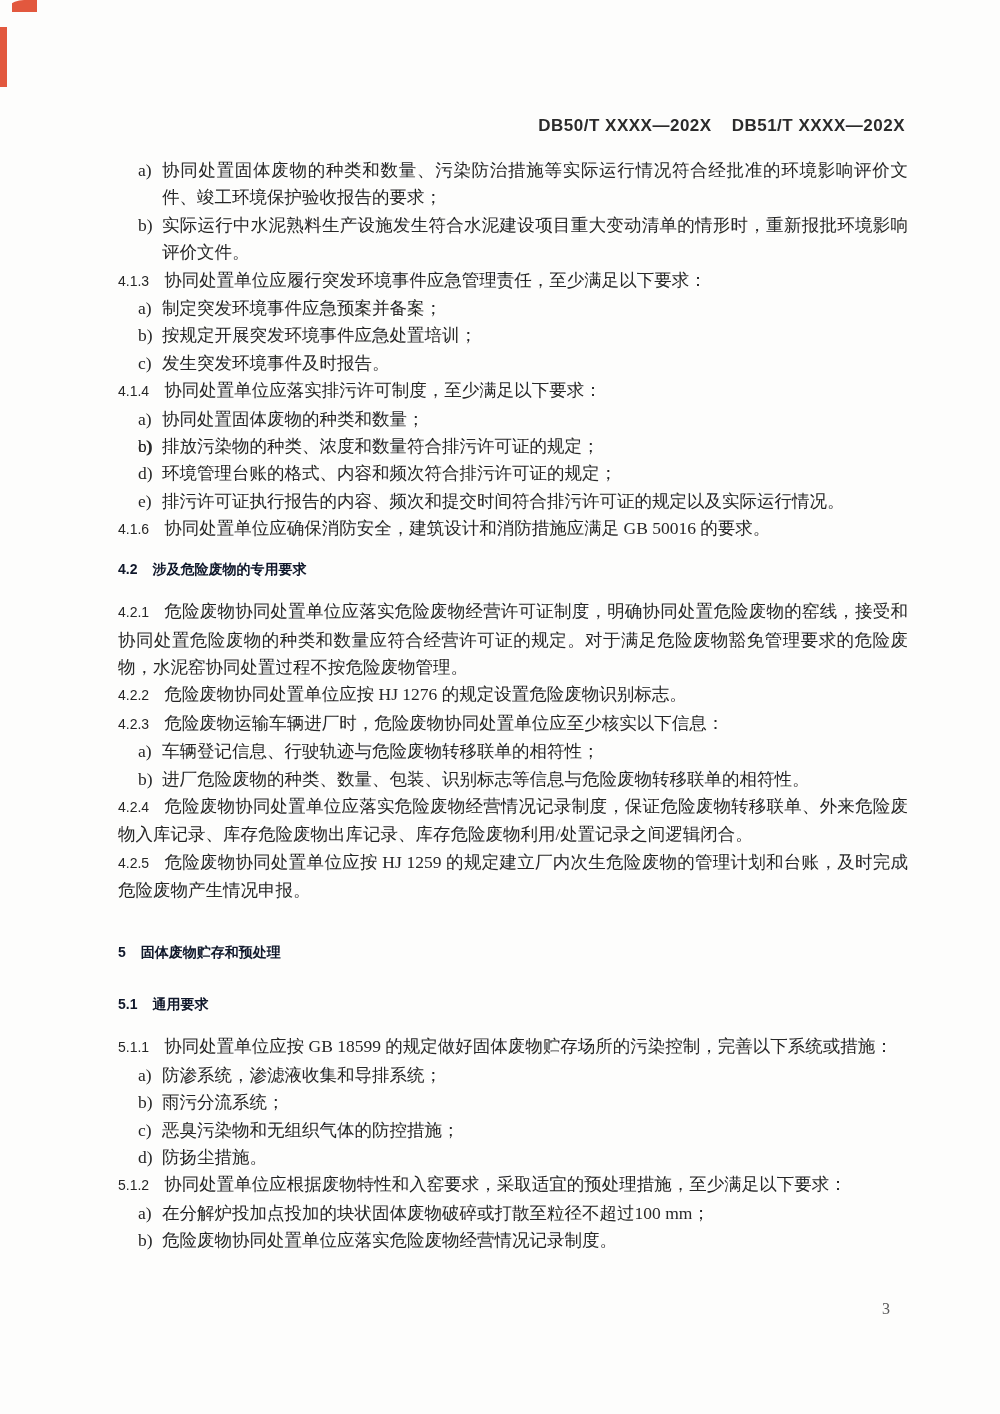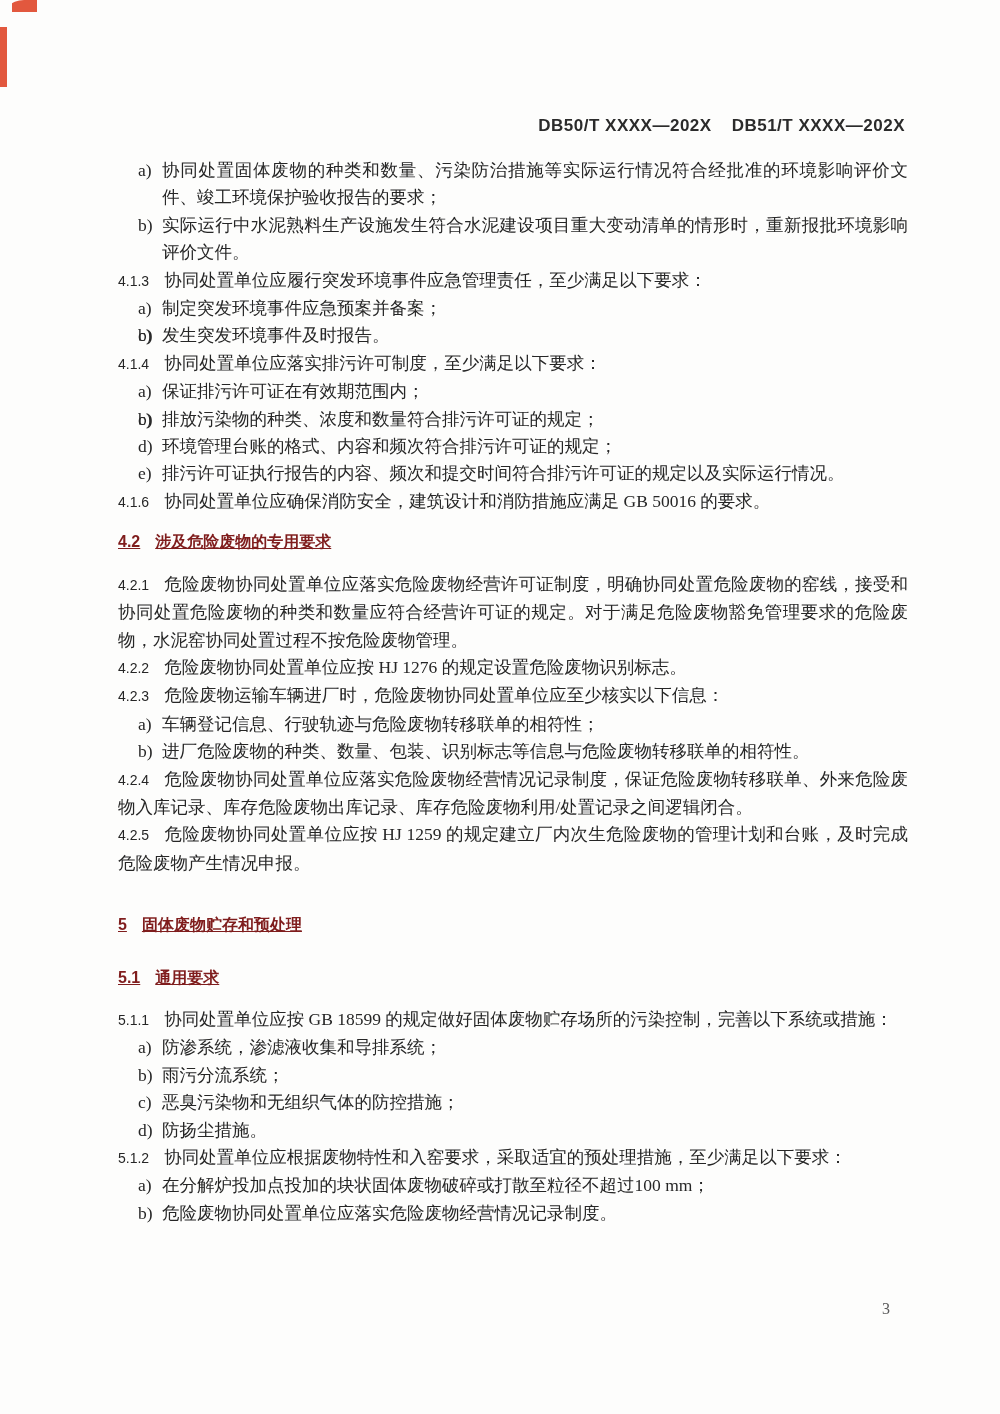--- a/index.html
+++ b/index.html
@@ -49,24 +49,23 @@
     white-space: nowrap;
   }
   .item { position: relative; padding-left: 44px; margin: 0; }
   .item .label {
     position: absolute; left: 20px; top: 0;
     font-family: "Liberation Serif", "DejaVu Serif", serif;
   }
   .heading {
     font-family: "Liberation Sans", "DejaVu Sans", sans-serif;
     font-weight: 700;
-    font-size: 16px;
+    font-size: 14px;
     text-align: left;
-    color: #7f1d1d;
-    text-decoration: underline;
+    color: #0f172a;
   }
   .heading .num { margin-right: 15px; }
   .h2 { margin: 12px 0 15px; }
   .h1 { margin: 34px 0 25px; }
   .h1 + .h2 { margin-top: 0; }
 
   .page-number {
     position: absolute;
     right: 110px; bottom: 96px;
     font-size: 16px;
@@ -84,24 +83,24 @@
   <header class="doc-header">
     <span>DB50/T XXXX—202X</span>
     <span>DB51/T XXXX—202X</span>
   </header>
 
   <main id="doc-body">
       <div class="item"><span class="label">a)</span><span>协同处置固体废物的种类和数量、污染防治措施等实际运行情况符合经批准的环境影响评价文件、竣工环境保护验收报告的要求；</span></div>
       <div class="item"><span class="label">b)</span><span>实际运行中水泥熟料生产设施发生符合水泥建设项目重大变动清单的情形时，重新报批环境影响评价文件。</span></div>
       <div class="clause"><span class="num">4.1.3</span><span>协同处置单位应履行突发环境事件应急管理责任，至少满足以下要求：</span></div>
       <div class="item"><span class="label">a)</span><span>制定突发环境事件应急预案并备案；</span></div>
-      <div class="item"><span class="label">b)</span></div>
+      <div class="item"><span class="label">b)</span><span>按规定开展突发环境事件应急处置培训；</span></div>
       <div class="item"><span class="label">c)</span><span>发生突发环境事件及时报告。</span></div>
       <div class="clause"><span class="num">4.1.4</span><span>协同处置单位应落实排污许可制度，至少满足以下要求：</span></div>
-      <div class="item"><span class="label">a)</span><span>保证排污许可证在有效期范围内；</span></div>
+      <div class="item"><span class="label">a)</span><span>协同处置固体废物的种类和数量；</span></div>
       <div class="item"><span class="label">b)</span></div>
       <div class="item"><span class="label">c)</span><span>排放污染物的种类、浓度和数量符合排污许可证的规定；</span></div>
       <div class="item"><span class="label">d)</span><span>环境管理台账的格式、内容和频次符合排污许可证的规定；</span></div>
       <div class="item"><span class="label">e)</span><span>排污许可证执行报告的内容、频次和提交时间符合排污许可证的规定以及实际运行情况。</span></div>
       <div class="clause"><span class="num">4.1.6</span><span>协同处置单位应确保消防安全，建筑设计和消防措施应满足 GB 50016 的要求。</span></div>
       <div class="heading h2"><span class="num">4.2</span><span>涉及危险废物的专用要求</span></div>
       <div class="clause"><span class="num">4.2.1</span><span>危险废物协同处置单位应落实危险废物经营许可证制度，明确协同处置危险废物的窑线，接受和协同处置危险废物的种类和数量应符合经营许可证的规定。对于满足危险废物豁免管理要求的危险废物，水泥窑协同处置过程不按危险废物管理。</span></div>
       <div class="clause"><span class="num">4.2.2</span><span>危险废物协同处置单位应按 HJ 1276 的规定设置危险废物识别标志。</span></div>
       <div class="clause"><span class="num">4.2.3</span><span>危险废物运输车辆进厂时，危险废物协同处置单位应至少核实以下信息：</span></div>
       <div class="item"><span class="label">a)</span><span>车辆登记信息、行驶轨迹与危险废物转移联单的相符性；</span></div>

